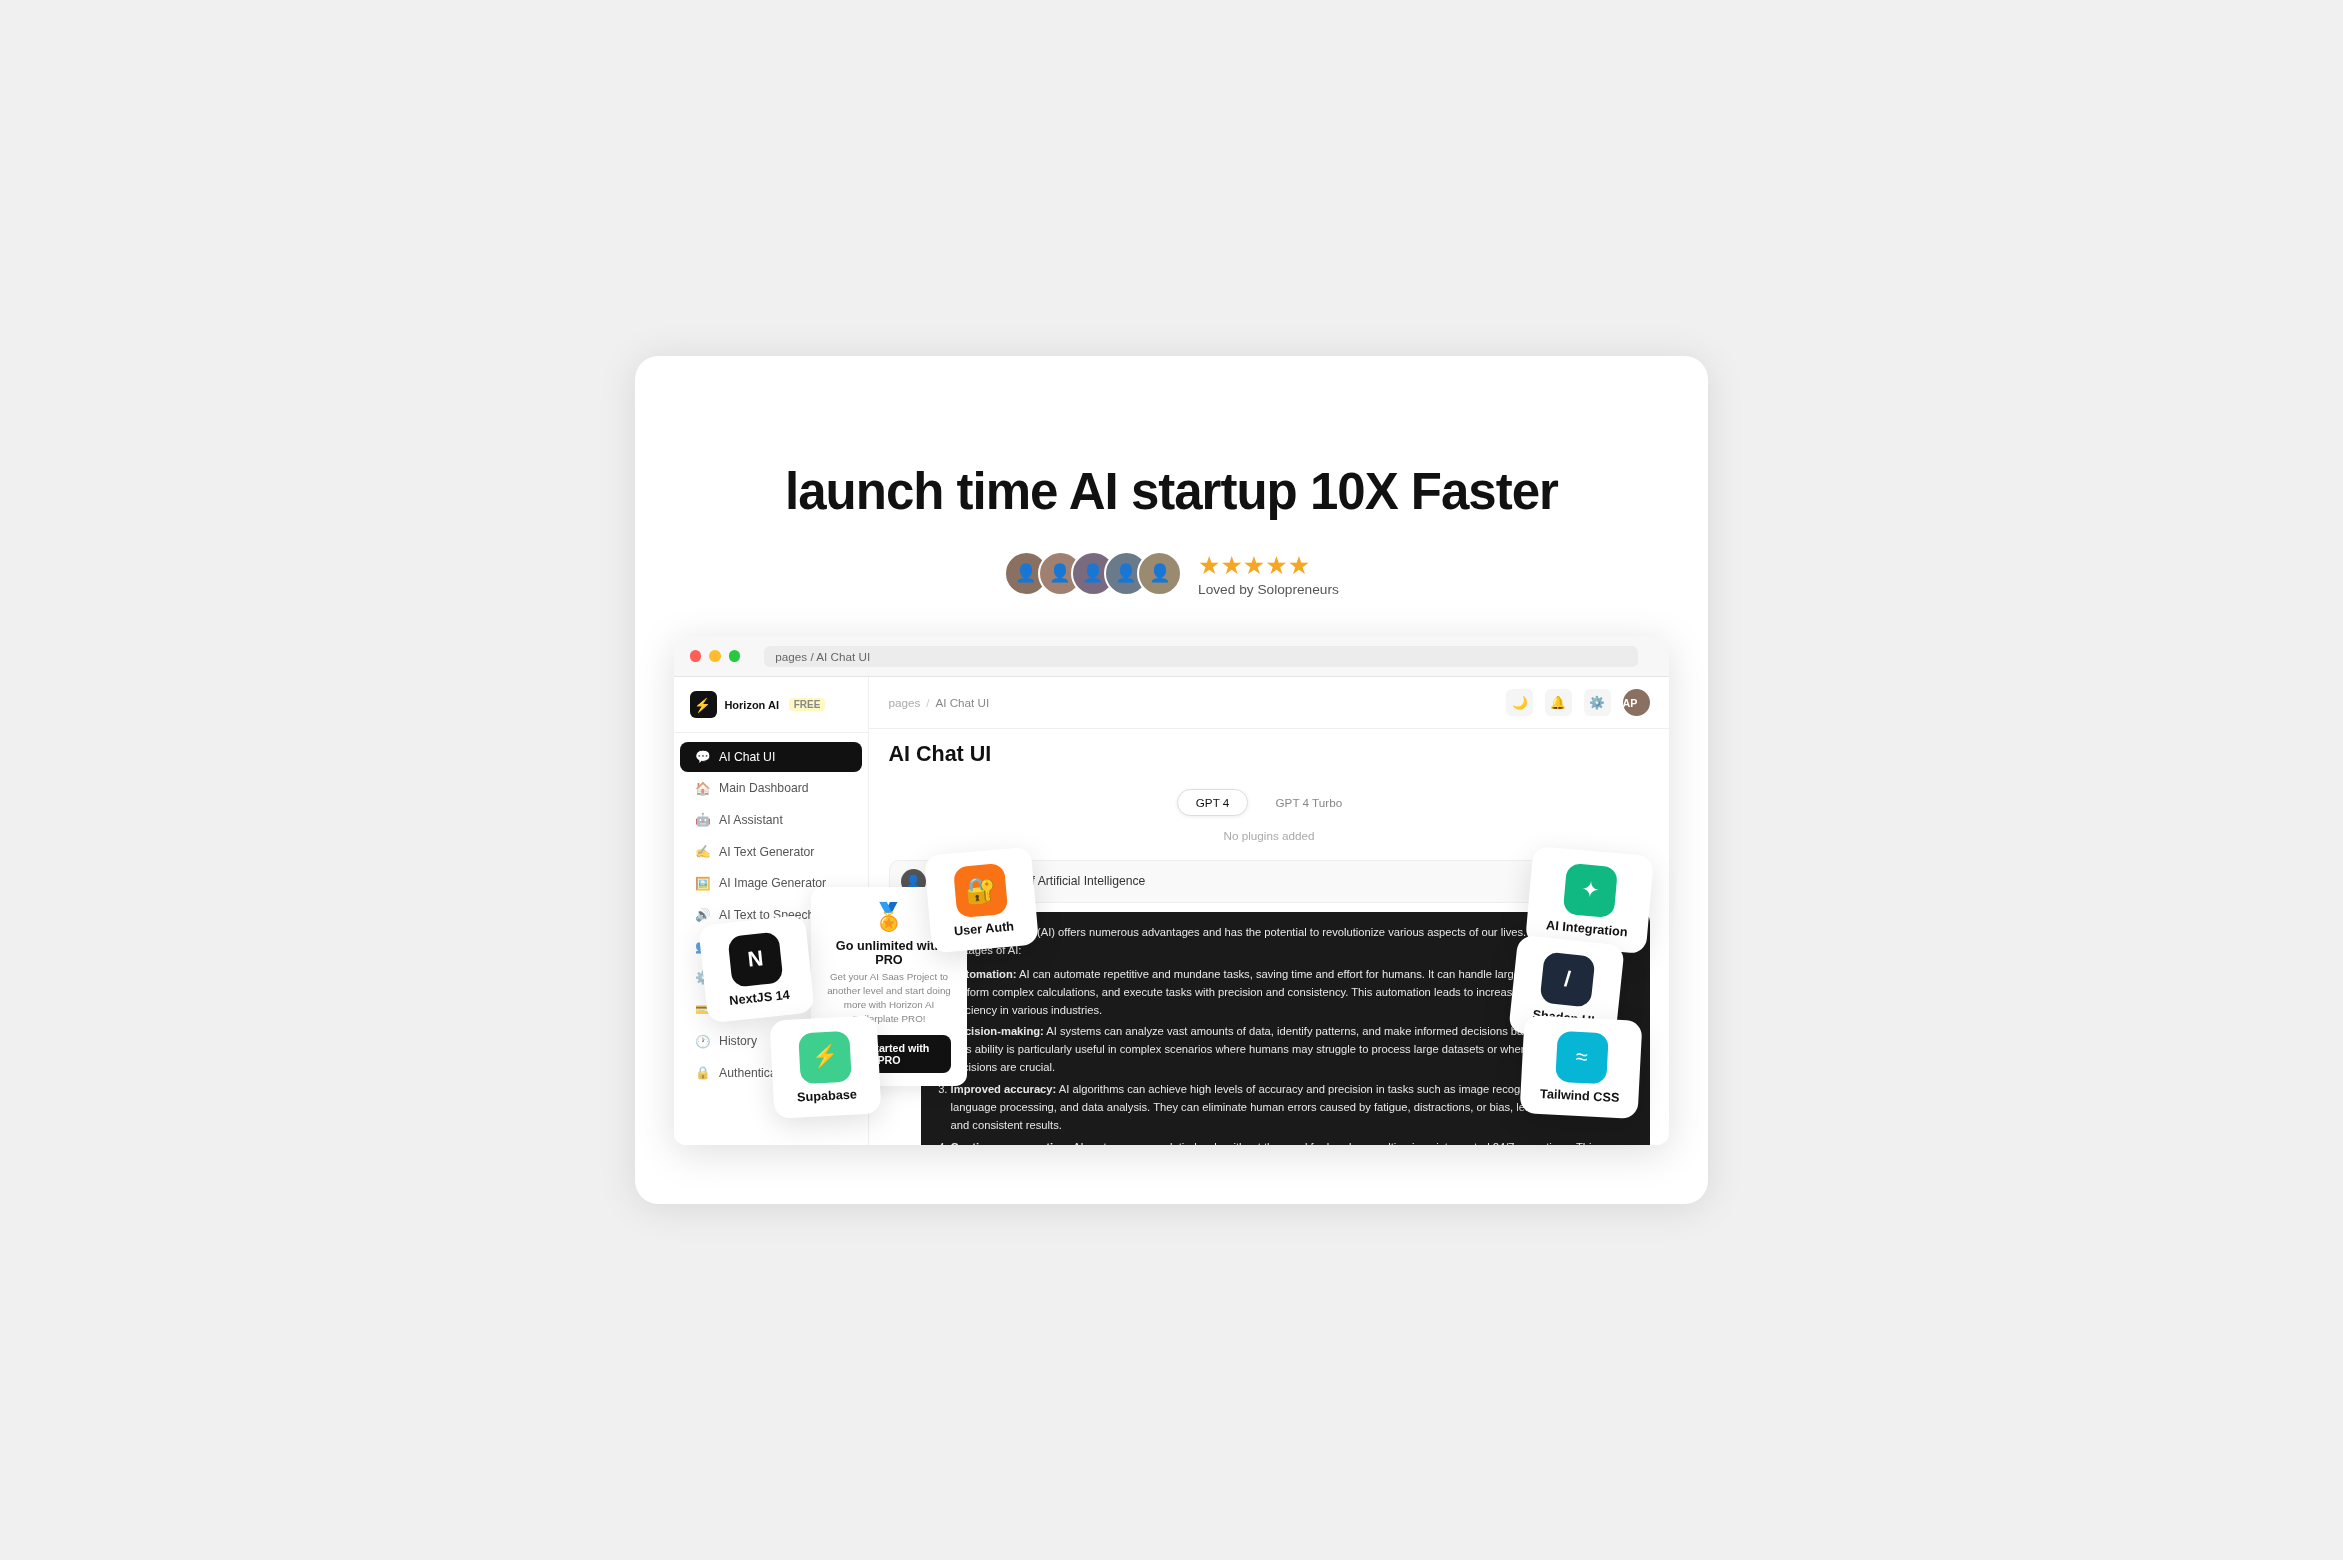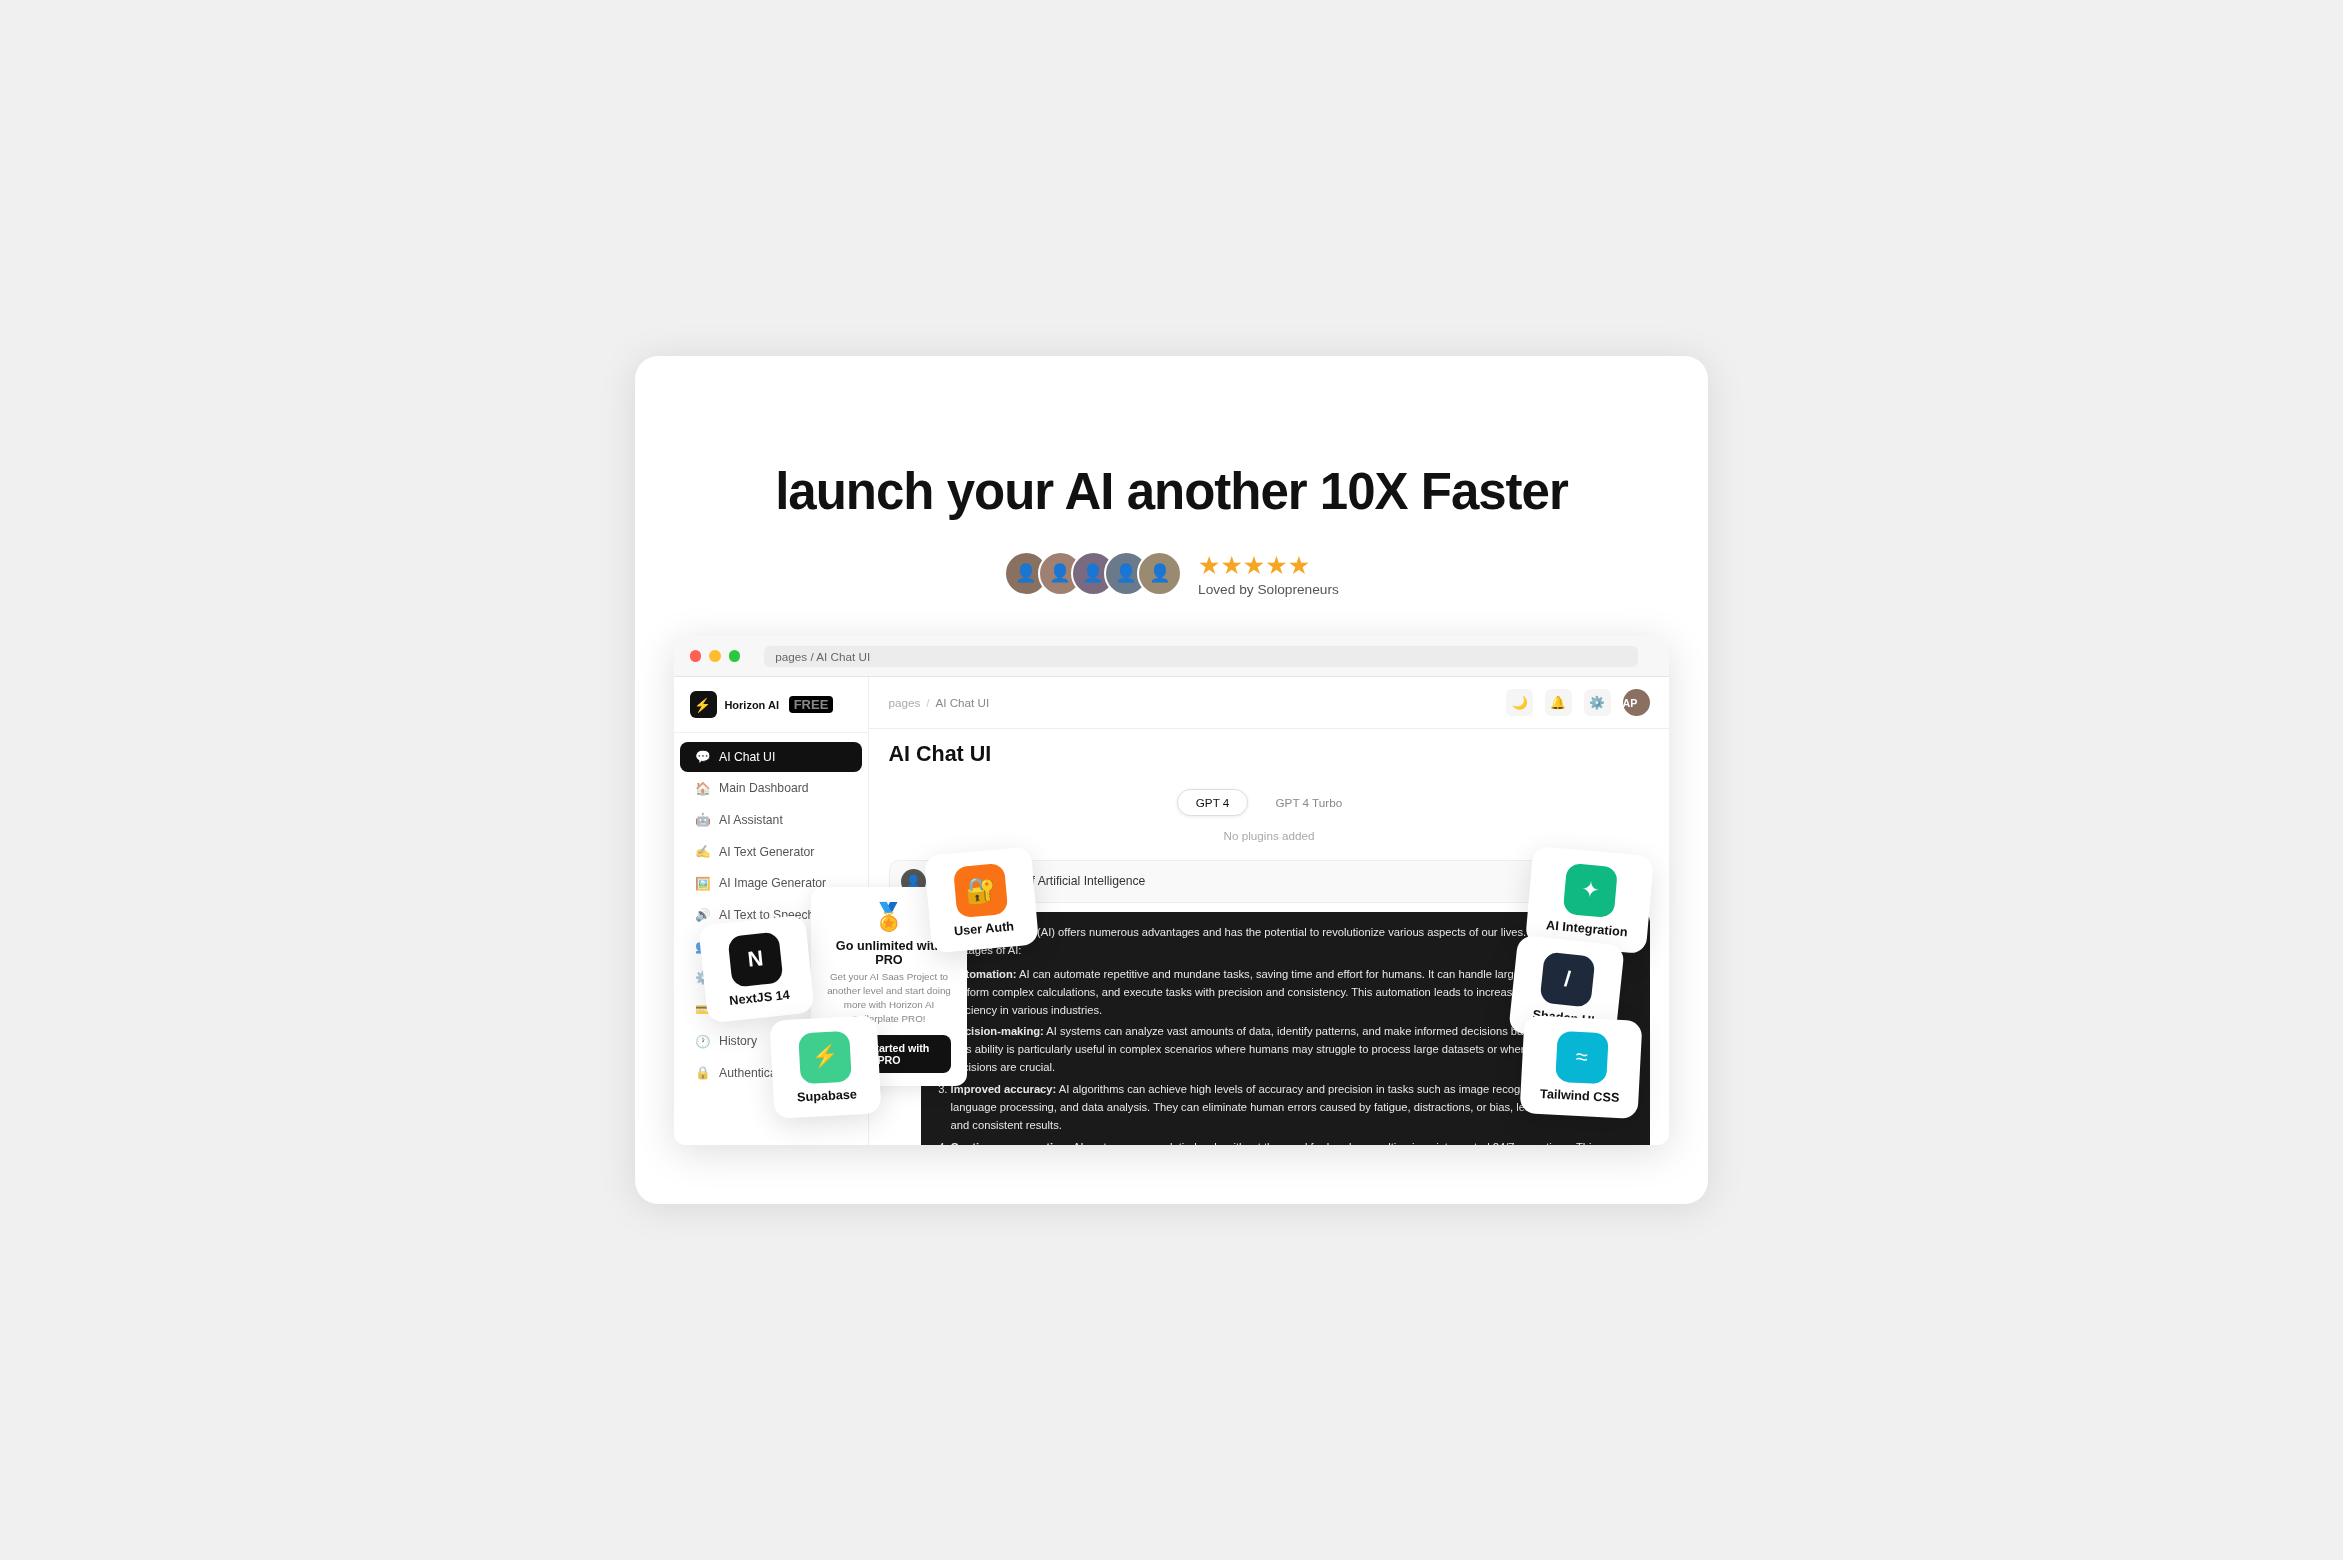--- a/index.html
+++ b/index.html
@@ -129,22 +129,22 @@
       color: #fff;
       font-size: 13.7px;
       font-weight: bold;
     }
     .logo-text {
       font-size: 11px;
       font-weight: 700;
       color: #111;
     }
     .free-badge {
-      font-size: 13px;
-      background: #000000;
+      font-size: 10px;
+      background: #fef9c3;
       color: #888;
       border-radius: 3.9px;
       padding: 1px 4.9px;
       font-weight: 600;
       margin-left: 2px;
     }
     .sidebar-nav { padding: 7.8px 0; }
     .nav-item {
       display: flex;
       align-items: center;
@@ -444,21 +444,21 @@
       position: relative;
     }
   </style>
 </head>
 <body>
 
 <div class="outer-card">
 
   <h1 class="headline">
     <br>
-    <span>launch your AI another 10X Faster</span>
+    <span>launch time AI startup 10X Faster</span>
   </h1>
 
   <div class="social-proof">
     <div class="avatars">
       <div class="avatar avatar-1">👤</div>
       <div class="avatar avatar-2">👤</div>
       <div class="avatar avatar-3">👤</div>
       <div class="avatar avatar-4">👤</div>
       <div class="avatar avatar-5">👤</div>
     </div>

